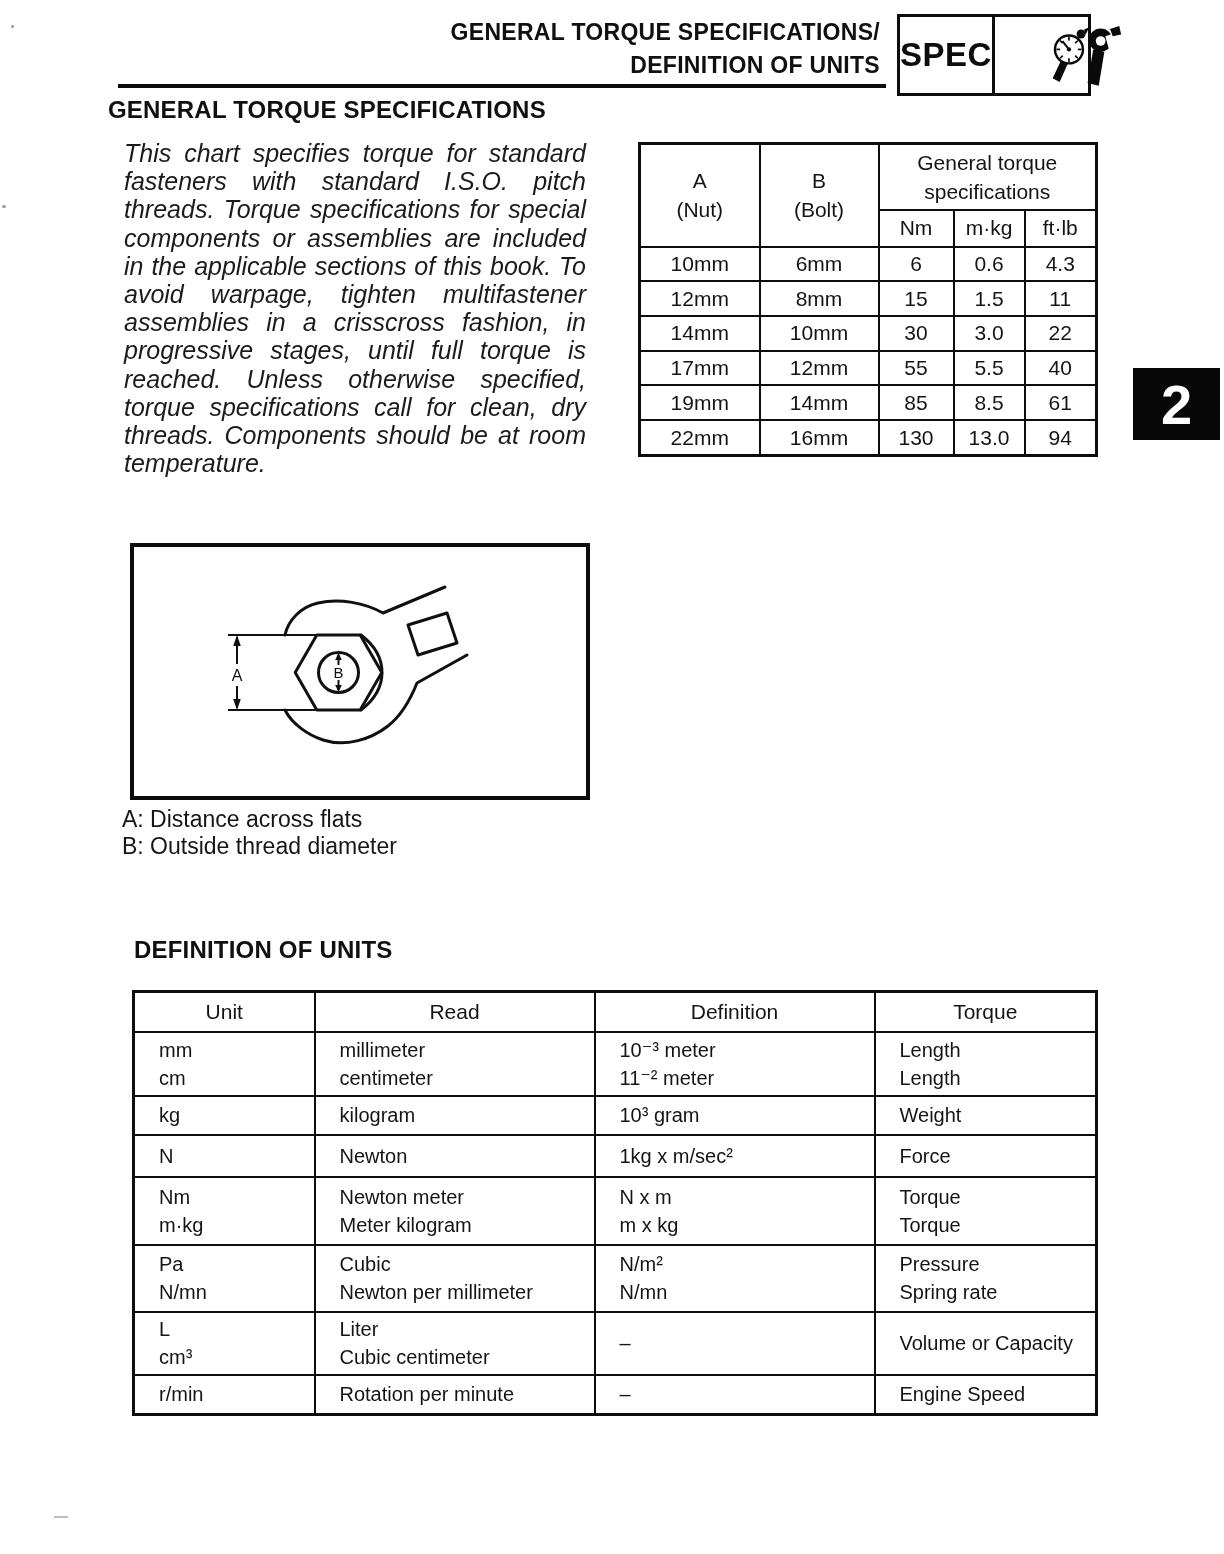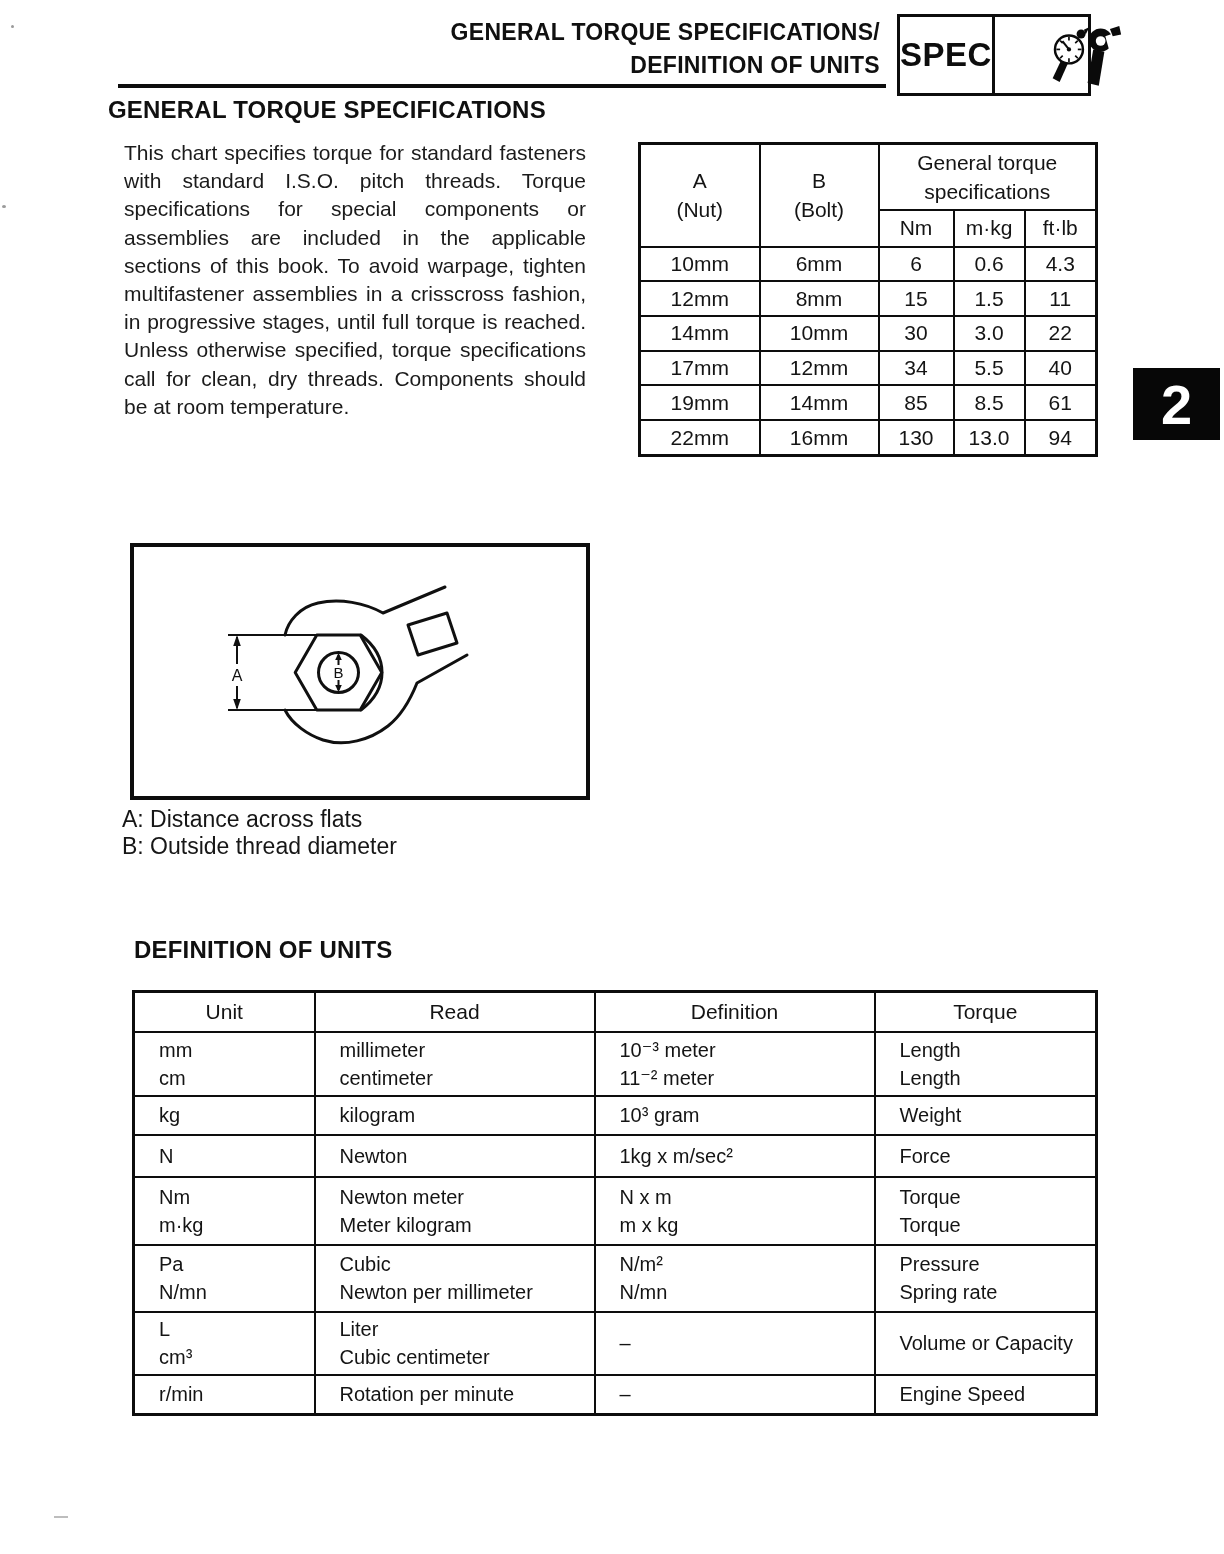--- a/index.html
+++ b/index.html
@@ -16,22 +16,22 @@
     border:3px solid #0d0d0d;display:flex;gap:46px;}
   .spec-cell{width:103px;display:flex;align-items:center;justify-content:center;
     font-size:33px;font-weight:700;letter-spacing:0.5px;border-right:3px solid #0d0d0d;color:#0d0d0d;}
   .spec-icon-cell{flex:1;display:flex;align-items:center;justify-content:center;}
   .chapter-tab{position:absolute;left:1133px;top:368px;width:87px;height:72px;
     background:#070707;color:#ffffff;display:flex;align-items:center;justify-content:center;
     font-size:56px;font-weight:700;}
   
   .sec1-heading{position:absolute;left:108px;top:96px;font-size:24px;font-weight:700;
     letter-spacing:.2px;color:#101010;}
-  .sec1-body{position:absolute;left:124px;top:139px;width:462px;font-size:21px;
-    line-height:28.2px;text-align:justify;color:#1b1b1b;}
+  .sec1-body{position:absolute;left:124px;top:139px;width:462px;font-size:25px;
+    line-height:28.2px;text-align:justify;color:#1b1b1b;font-style:italic;}
   
   .torque-wrap{position:absolute;left:638px;top:142px;}
   table.tq{border-collapse:collapse;table-layout:fixed;width:457px;height:315px;
     font-size:21px;color:#141414;}
   table.tq{border:3px solid #0d0d0d;}
   table.tq th,table.tq td{border:2px solid #0d0d0d;font-weight:400;text-align:center;
     vertical-align:middle;padding:0;}
   table.tq .two-line div{line-height:29px;}
   
   .diagram-box{position:absolute;left:130px;top:543px;width:452px;height:249px;
@@ -149,21 +149,21 @@
       <tr>
         <td>14mm</td>
             <td>10mm</td>
             <td>30</td>
             <td>3.0</td>
             <td>22</td>
       </tr>
       <tr>
         <td>17mm</td>
             <td>12mm</td>
-            <td>34</td>
+            <td>55</td>
             <td>5.5</td>
             <td>40</td>
       </tr>
       <tr>
         <td>19mm</td>
             <td>14mm</td>
             <td>85</td>
             <td>8.5</td>
             <td>61</td>
       </tr>

